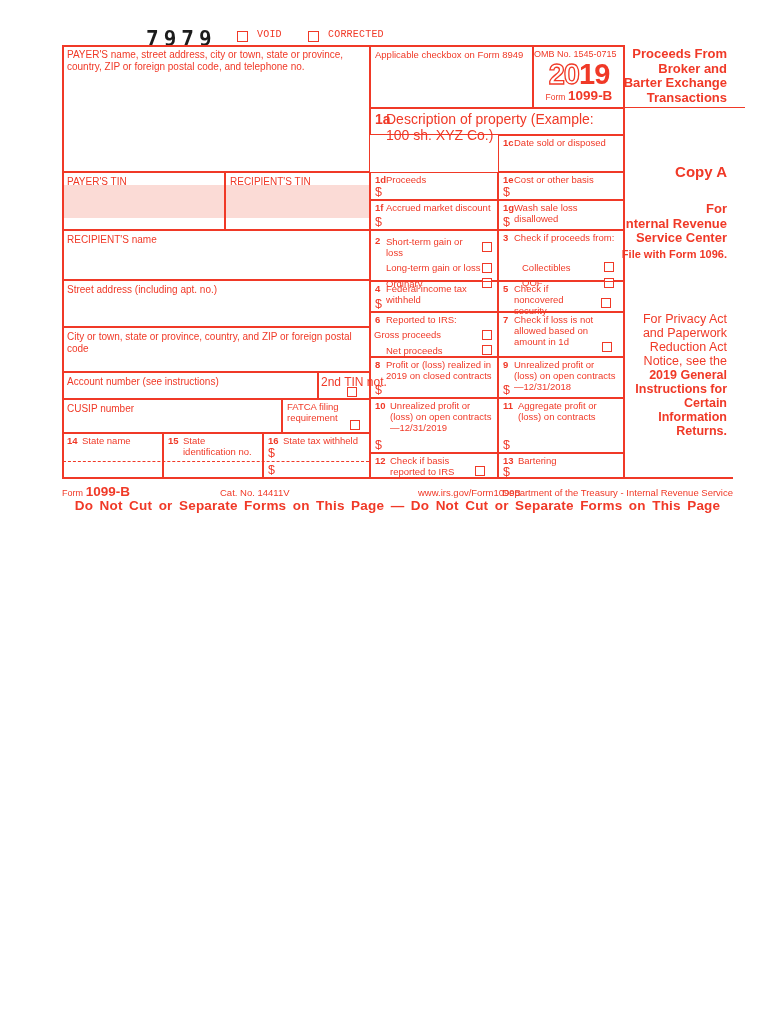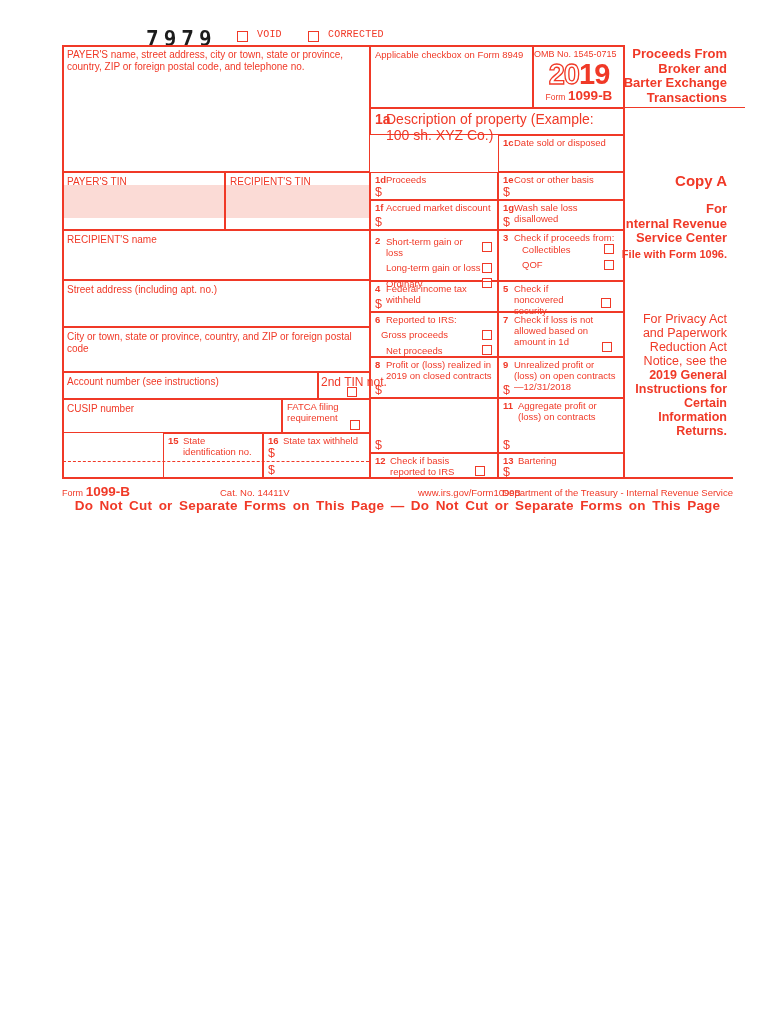--- a/index.html
+++ b/index.html
@@ -40,21 +40,21 @@
   .y-o{color:#ffffff;-webkit-text-stroke:1.3px var(--red);}
   .y-s{color:var(--red);}
   .form-id{text-align:center;line-height:1;}
   .f-small{font-size:8.5px;}
   .f-big{font-size:13.5px;font-weight:700;}
 
   
   .rm{position:absolute;left:590px;width:137px;text-align:right;color:var(--red);}
   .rm .bl{display:block;}
   .title-b{font-weight:700;font-size:13px;line-height:14.5px;}
-  .copy-a{font-weight:700;font-size:15px;margin-top:9px;}
+  .copy-a{font-weight:700;font-size:15px;}
   .for-b{font-weight:700;font-size:13px;line-height:14.5px;}
   .file-b{font-weight:700;font-size:11px;}
   .priv{font-size:12.5px;line-height:14px;}
   .priv .b{font-weight:700;}
 
   
   .foot{position:absolute;font-size:9.5px;color:var(--red);}
   .donotcut{position:absolute;left:62px;top:498px;width:671px;text-align:center;font-weight:700;font-size:13.5px;letter-spacing:0.2px;word-spacing:2.5px;color:var(--red);white-space:nowrap;}
 </style>
 </head>
@@ -102,20 +102,23 @@
   </div>
 
   <div class="cell" style="left:62px;top:399px;width:220px;height:34px">
     <div class="lbl">CUSIP number</div>
   </div>
   <div class="cell" style="left:282px;top:399px;width:88px;height:34px">
     <div style="font-size:9.5px;padding:2px 18px 0 4px;line-height:1.15">FATCA filing requirement</div>
     <span class="cb cb-abs" style="right:9px;bottom:2px"></span>
   </div>
 
+  <div class="cell" style="left:62px;top:433px;width:101px;height:46px">
+    <div class="nl nl2"><span class="num">14</span><span>State name</span></div>
+  </div>
   <div class="cell" style="left:163px;top:433px;width:100px;height:46px">
     <div class="nl nl2"><span class="num">15</span><span>State identification no.</span></div>
   </div>
   <div class="cell" style="left:263px;top:433px;width:107px;height:46px">
     <div class="nl nl2"><span class="num">16</span><span>State tax withheld</span></div>
     <div class="dollar" style="bottom:auto;top:13px">$</div>
     <div class="dollar" style="bottom:auto;top:30px">$</div>
   </div>
   <div class="dashline" style="left:63px;top:461px;width:306px"></div>
 
@@ -164,42 +167,42 @@
         <span>Long-term gain or loss</span>
         <span class="cb"></span>
       </div>
     <div class="opt">
         <span>Ordinary</span>
         <span class="cb"></span>
       </div>
   </div>
   <div class="cell" style="left:498px;top:230px;width:127px;height:51px">
     <div class="nl"><span class="num">3</span><span>Check if proceeds from:</span></div>
-    <div class="opt ind" style="margin-top:0">
+    <div class="opt ind" style="margin-top:18px">
         <span>Collectibles</span>
         <span class="cb" style="margin-right:5px"></span>
       </div>
     <div class="opt ind">
         <span>QOF</span>
         <span class="cb" style="margin-right:5px"></span>
       </div>
   </div>
 
   <div class="cell" style="left:370px;top:281px;width:128px;height:31px">
     <div class="nl"><span class="num">4</span><span>Federal income tax withheld</span></div>
     <div class="dollar">$</div>
   </div>
   <div class="cell" style="left:498px;top:281px;width:127px;height:31px">
     <div class="nl" style="padding-right:30px"><span class="num">5</span><span>Check if noncovered security</span></div>
     <span class="cb cb-abs" style="right:13px;bottom:3px"></span>
   </div>
 
   <div class="cell" style="left:370px;top:312px;width:128px;height:45px">
     <div class="nl"><span class="num">6</span><span>Reported to IRS:</span></div>
-    <div class="opt ind" style="padding-left:10px;margin-top:3.5px">
+    <div class="opt ind" style="padding-left:3px;margin-top:3.5px">
         <span>Gross proceeds</span>
         <span class="cb"></span>
       </div>
     <div class="opt ind" style="padding-left:15px">
         <span>Net proceeds</span>
         <span class="cb"></span>
       </div>
   </div>
   <div class="cell" style="left:498px;top:312px;width:127px;height:45px">
     <div class="nl"><span class="num">7</span><span>Check if loss is not allowed based on amount in 1d</span></div>
@@ -209,20 +212,21 @@
   <div class="cell" style="left:370px;top:357px;width:128px;height:41px">
     <div class="nl"><span class="num">8</span><span>Profit or (loss) realized in 2019 on closed contracts</span></div>
     <div class="dollar">$</div>
   </div>
   <div class="cell" style="left:498px;top:357px;width:127px;height:41px">
     <div class="nl"><span class="num">9</span><span>Unrealized profit or (loss) on open contracts—12/31/2018</span></div>
     <div class="dollar">$</div>
   </div>
 
   <div class="cell" style="left:370px;top:398px;width:128px;height:55px">
+    <div class="nl nl2"><span class="num">10</span><span>Unrealized profit or (loss) on open contracts—12/31/2019</span></div>
     <div class="dollar">$</div>
   </div>
   <div class="cell" style="left:498px;top:398px;width:127px;height:55px">
     <div class="nl nl2"><span class="num">11</span><span>Aggregate profit or (loss) on contracts</span></div>
     <div class="dollar">$</div>
   </div>
 
   <div class="cell" style="left:370px;top:453px;width:128px;height:26px">
     <div class="nl nl2" style="padding-right:24px"><span class="num">12</span><span>Check if basis reported to IRS</span></div>
     <span class="cb cb-abs" style="right:12px;bottom:2px"></span>

